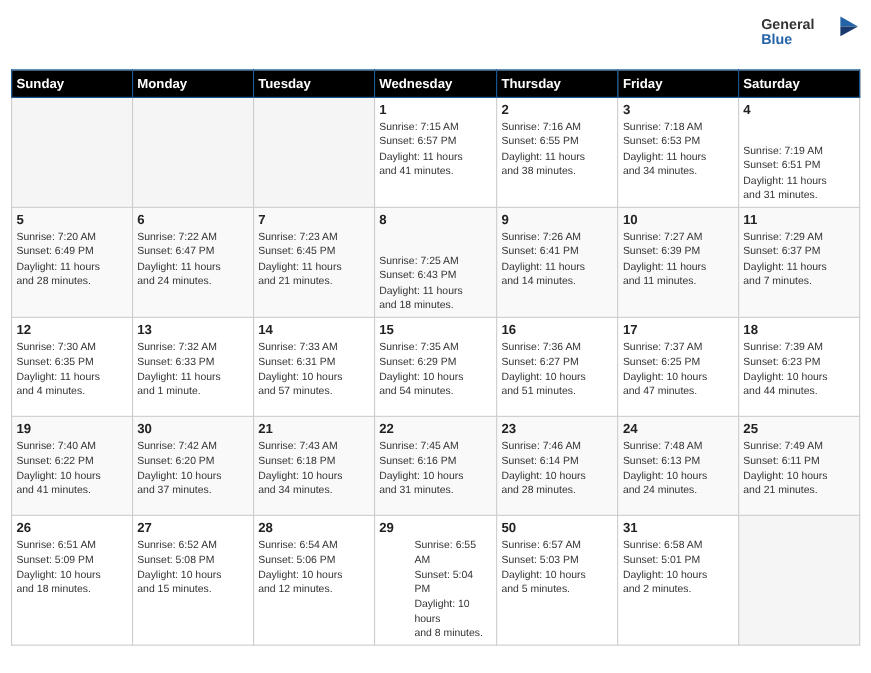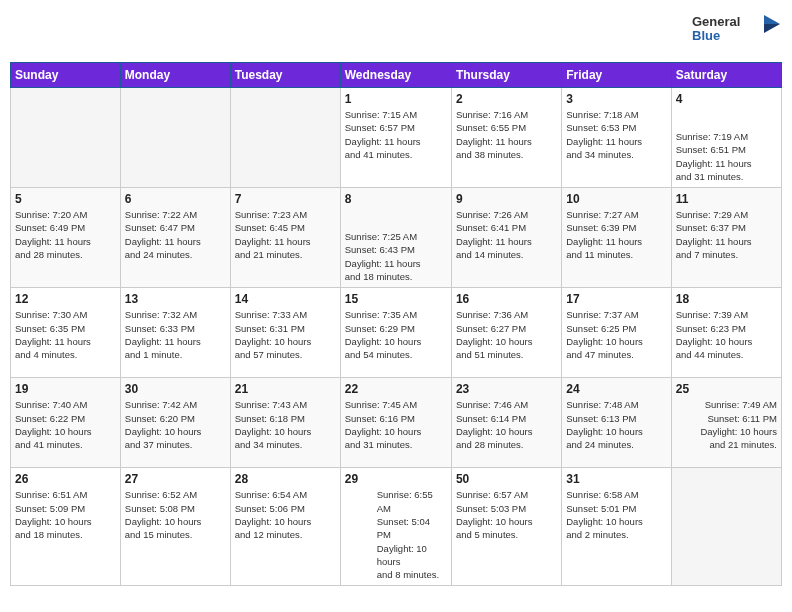--- a/index.html
+++ b/index.html
@@ -37,21 +37,21 @@
       font-size: 15px;
       color: #333;
       font-weight: normal;
     }
     .calendar {
       width: 100%;
       border-collapse: collapse;
       border: 1px solid #ccc;
     }
     .calendar th {
-      background-color: #6d28d9;
+      background-color: #000000;
       color: #fff;
       font-size: 12px;
       font-weight: bold;
       padding: 5px 4px;
       text-align: left;
       border: 1px solid #1a5a9a;
     }
     .calendar td {
       border: 1px solid #ccc;
       vertical-align: top;
@@ -291,21 +291,21 @@
           </td>
           <td>
             <div class="day-number">24</div>
             <div class="day-info" style="white-space: pre-line;">Sunrise: 7:48 AM
 Sunset: 6:13 PM
 Daylight: 10 hours
 and 24 minutes.</div>
           </td>
           <td>
             <div class="day-number">25</div>
-            <div class="day-info" style="white-space: pre-line; text-align: right;">Sunrise: 7:49 AM
+            <div class="day-info" style="white-space: pre-line;">Sunrise: 7:49 AM
 Sunset: 6:11 PM
 Daylight: 10 hours
 and 21 minutes.</div>
           </td>
         </tr>
         <tr>
           <td>
             <div class="day-number">26</div>
             <div class="day-info" style="white-space: pre-line;">Sunrise: 6:51 AM
 Sunset: 5:09 PM

